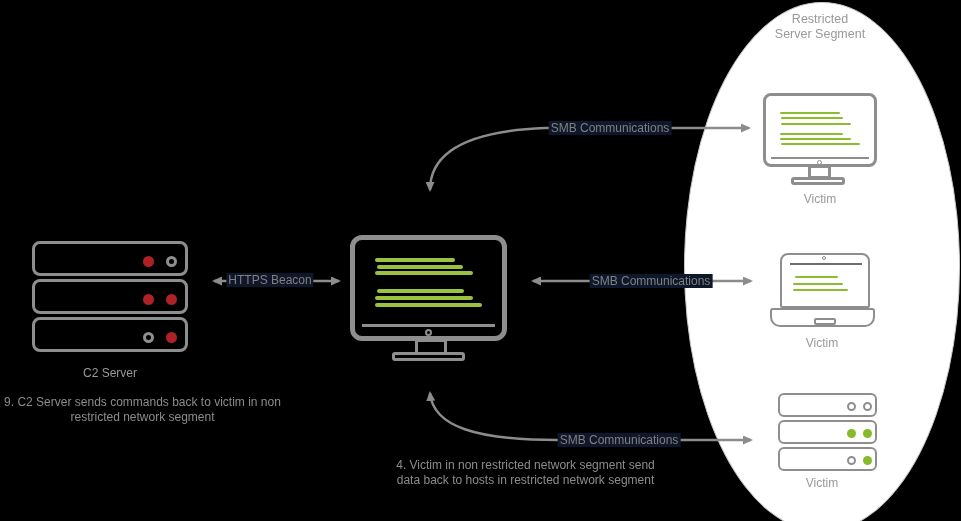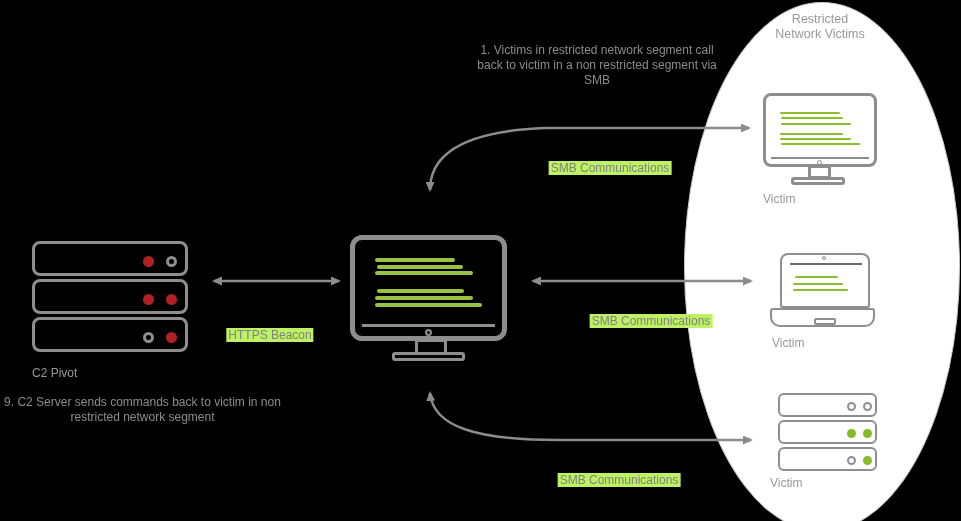--- a/index.html
+++ b/index.html
@@ -10,28 +10,28 @@
   
   .segment-ellipse{left:684px;top:2px;width:274px;height:528px;background:#fff;
                    border:1px solid #c9c9c9;border-radius:50%;}
   .segment-title{left:772px;top:12px;width:96px;text-align:center;color:#999;
                  font-size:12.5px;line-height:15px;}
 
   
   svg.arrows{left:0;top:0;width:961px;height:521px;}
 
   
-  .edge-label{transform:translate(-50%,-50%);background:#bef264;color:#808080;
-              font-size:12px;line-height:14px;padding:0 2px;white-space:nowrap;margin-top:40px;}
+  .edge-label{transform:translate(-50%,-50%);background:#0f172a;color:#808080;
+              font-size:12px;line-height:14px;padding:0 2px;white-space:nowrap;}
 
   
   .note{color:#8c8c8c;font-size:12px;line-height:15px;text-align:center;}
 
   
-  .dev-label{color:#999;font-size:12px;}
+  .dev-label{color:#999;font-size:12px;text-align:center;}
 
   
   .rack-unit{box-sizing:border-box;border:3px solid #8e8e8e;border-radius:8px;background:transparent;}
   .rack-unit.small{border-width:2px;border-radius:6px;background:#fff;}
   .led{position:absolute;border-radius:50%;}
   .led.red{width:11px;height:11px;background:#b02126;}
   .led.ring{width:11px;height:11px;border:3px solid #8e8e8e;box-sizing:border-box;background:transparent;}
   .led.green{width:9px;height:9px;background:#84bb27;}
   .led.ring-sm{width:9px;height:9px;border:2px solid #8e8e8e;box-sizing:border-box;background:#fff;}
 
@@ -50,57 +50,57 @@
   .laptop-screen{box-sizing:border-box;border:2px solid #8e8e8e;border-radius:8px 8px 2px 2px;background:#fff;}
   .laptop-body{box-sizing:border-box;border:2px solid #8e8e8e;border-radius:3px 3px 10px 10px;background:#fff;}
   .trackpad{box-sizing:border-box;border:2px solid #8e8e8e;border-radius:2px;background:#fff;}
 </style>
 </head>
 <body>
 
 <div class="canvas">
 
   <div class="abs segment-ellipse"></div>
-  <div class="abs segment-title">Restricted Network Victims</div>
+  <div class="abs segment-title">Restricted Server Segment</div>
 
   <svg class="abs arrows" viewBox="0 0 961 521" xmlns="http://www.w3.org/2000/svg">
     <defs>
       <marker id="ah" markerUnits="userSpaceOnUse" markerWidth="10" markerHeight="9" refX="8" refY="4.5" orient="auto-start-reverse">
         <path d="M0,0 L10,4.5 L0,9 Z" fill="#8c8c8c"></path>
       </marker>
     </defs>
     <path d="M 214 281 L 339 281" stroke="#8c8c8c" stroke-width="2.5" fill="none" marker-start="url(#ah)" marker-end="url(#ah)"></path>
     <path d="M 533 281 L 751 281" stroke="#8c8c8c" stroke-width="2.5" fill="none" marker-start="url(#ah)" marker-end="url(#ah)"></path>
     <path d="M 430 190 C 430 152 468 131 545 128 L 749 128" stroke="#8c8c8c" stroke-width="2.5" fill="none" marker-start="url(#ah)" marker-end="url(#ah)"></path>
     <path d="M 430 393 C 433 427 477 440 558 440 L 751 440" stroke="#8c8c8c" stroke-width="2.5" fill="none" marker-start="url(#ah)" marker-end="url(#ah)"></path>
   </svg>
 
-  <div class="abs edge-label" style="left:270px;top:295px;">HTTPS Beacon</div>
+  <div class="abs edge-label" style="left:270px;top:280px;">HTTPS Beacon</div>
   <div class="abs edge-label" style="left:610px;top:128px;">SMB Communications</div>
   <div class="abs edge-label" style="left:651px;top:281px;">SMB Communications</div>
   <div class="abs edge-label" style="left:619px;top:440px;">SMB Communications</div>
 
-  <div class="abs note" style="left:477px;top:43px;width:240px;">1. Victims in restricted network segment call back to victim in a non restricted segment via SMB</div>
   <div class="abs note" style="left:0px;top:395px;width:285px;">9. C2 Server sends commands back to victim in non restricted network segment</div>
+  <div class="abs note" style="left:388px;top:458px;width:275px;">4. Victim in non restricted network segment send data back to hosts in restricted network segment</div>
 
   <div class="abs" style="left:32px;top:241px;width:156px;height:112px;">
     <div class="abs rack-unit" style="left:0;top:0;width:156px;height:35px;">
       <span class="led red" style="left:108px;top:12px;"></span>
       <span class="led ring" style="left:131px;top:12px;"></span>
     </div>
     <div class="abs rack-unit" style="left:0;top:38px;width:156px;height:35px;">
       <span class="led red" style="left:108px;top:12px;"></span>
       <span class="led red" style="left:131px;top:12px;"></span>
     </div>
     <div class="abs rack-unit" style="left:0;top:76px;width:156px;height:35px;">
       <span class="led ring" style="left:108px;top:12px;"></span>
       <span class="led red" style="left:131px;top:12px;"></span>
     </div>
   </div>
-  <div class="abs dev-label" style="left:32px;top:366px;width:156px;">C2 Pivot</div>
+  <div class="abs dev-label" style="left:32px;top:366px;width:156px;">C2 Server</div>
 
   <div class="abs monitor-frame" style="left:350px;top:235px;width:157px;height:106px;">
     <span class="code-line" style="left:20px;top:18px;width:80px;"></span>
     <span class="code-line" style="left:22px;top:25px;width:86px;"></span>
     <span class="code-line" style="left:20px;top:31px;width:98px;"></span>
     <span class="code-line" style="left:22px;top:49px;width:87px;"></span>
     <span class="code-line" style="left:20px;top:56px;width:98px;"></span>
     <span class="code-line" style="left:20px;top:63px;width:107px;"></span>
     <span class="sep-line" style="left:7px;top:84px;width:133px;height:3px;"></span>
     <span class="power-dot" style="left:70px;top:89px;width:7px;height:7px;"></span>

